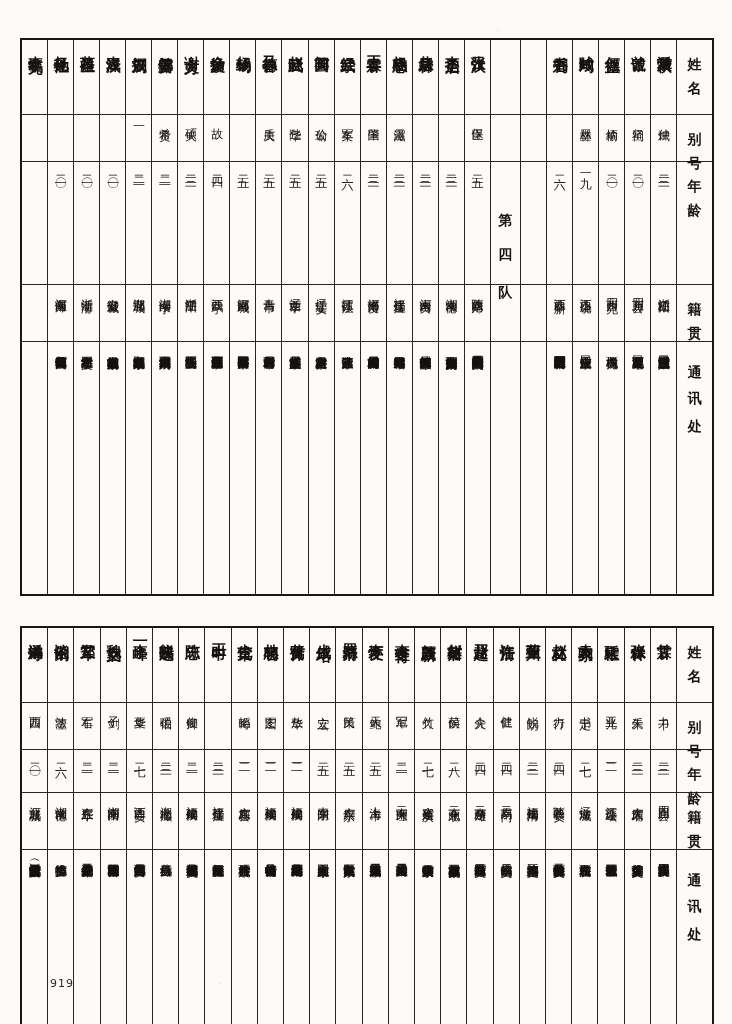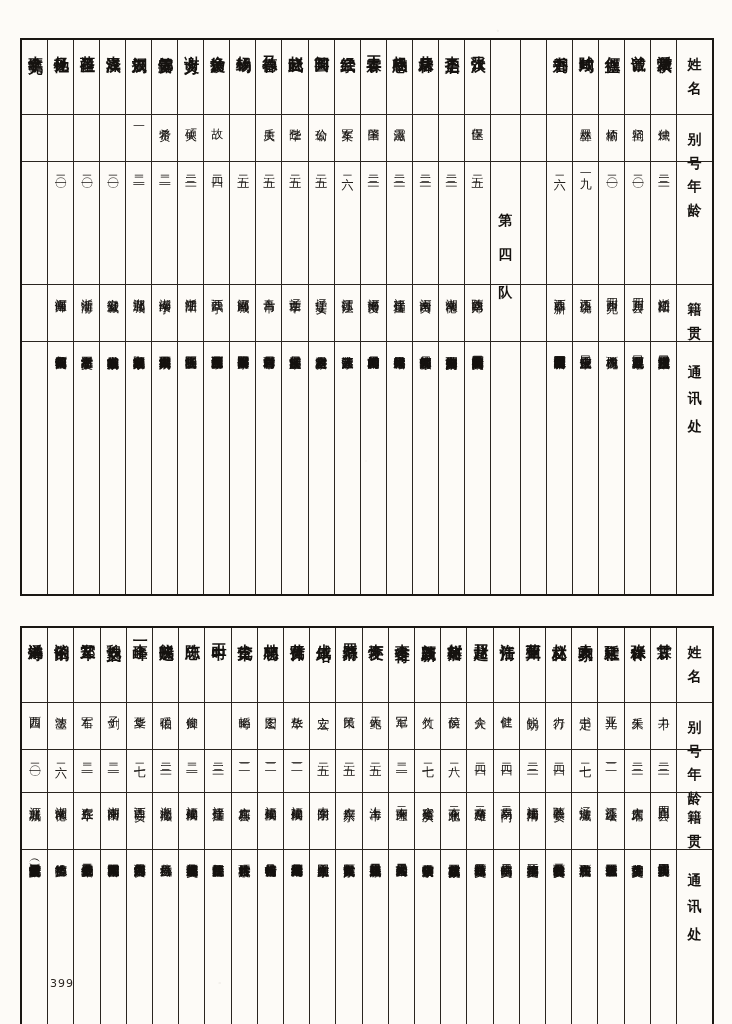--- a/index.html
+++ b/index.html
@@ -913,14 +913,14 @@
               <div class="v wrap">四川巴县观溪乡邮转转</div>
             </td>
             <td class="cell-addr hdr" style="width: 40px;">
               <div class="v wrap">通 讯 处</div>
             </td>
           </tr>
         </tbody>
       </table>
   </div>
 
-  <div class="folio">399</div>
+  <div class="folio">919</div>
 </div>
 
 </body></html>

